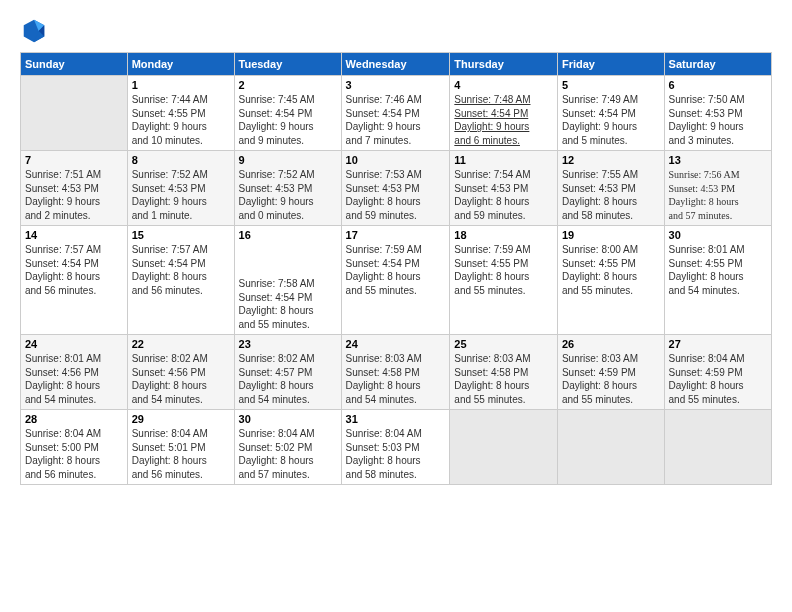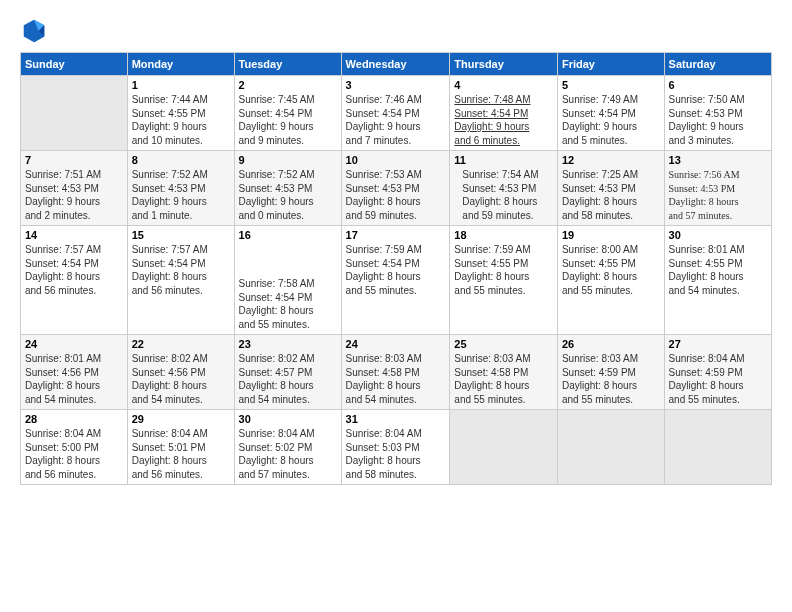--- a/index.html
+++ b/index.html
@@ -196,28 +196,28 @@
           </td>
           <td>
             <span class="day-num">10</span>
             <div class="day-info" style="white-space: pre-line;">Sunrise: 7:53 AM
 Sunset: 4:53 PM
 Daylight: 8 hours
 and 59 minutes.</div>
           </td>
           <td>
             <span class="day-num">11</span>
-            <div class="day-info" style="white-space: pre-line; margin-left: 8px;">Sunrise: 7:54 AM
+            <div class="day-info" style="white-space: pre-line;">Sunrise: 7:54 AM
 Sunset: 4:53 PM
 Daylight: 8 hours
 and 59 minutes.</div>
           </td>
           <td>
             <span class="day-num">12</span>
-            <div class="day-info" style="white-space: pre-line;">Sunrise: 7:25 AM
+            <div class="day-info" style="white-space: pre-line;">Sunrise: 7:55 AM
 Sunset: 4:53 PM
 Daylight: 8 hours
 and 58 minutes.</div>
           </td>
           <td>
             <span class="day-num">13</span>
             <div class="day-info" style="white-space: pre-line; font-family: Liberation Serif, serif;">Sunrise: 7:56 AM
 Sunset: 4:53 PM
 Daylight: 8 hours
 and 57 minutes.</div>

